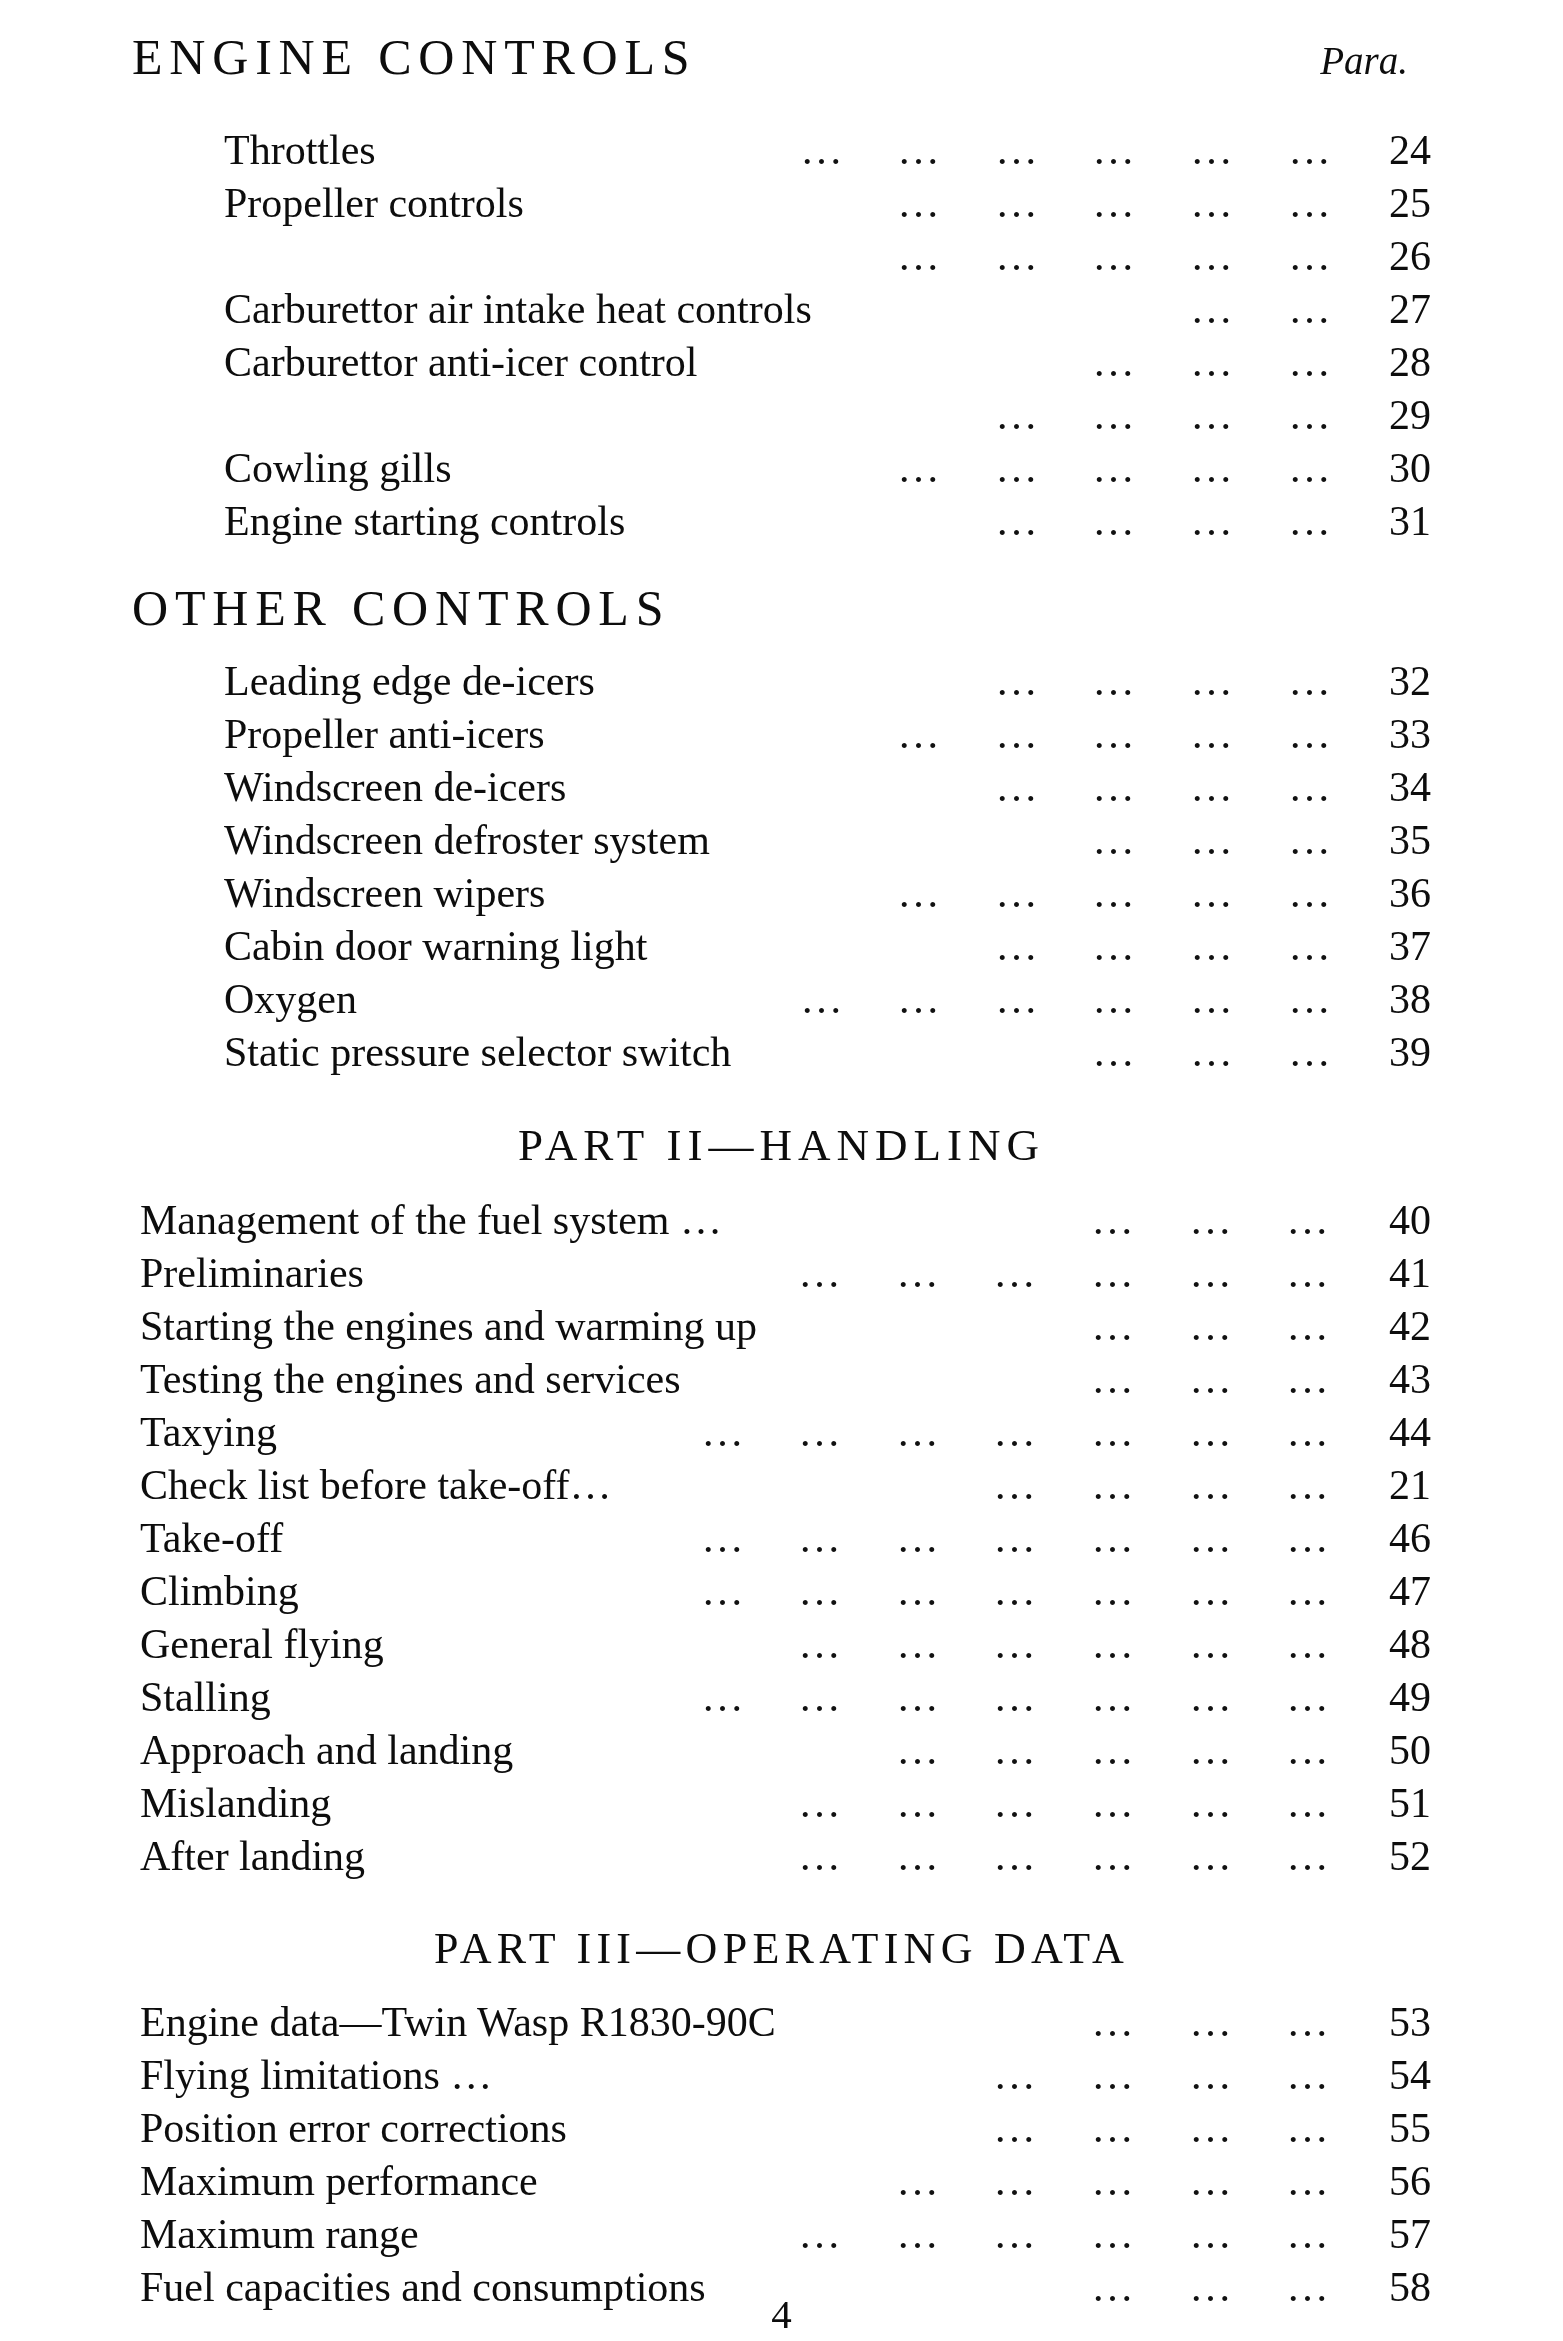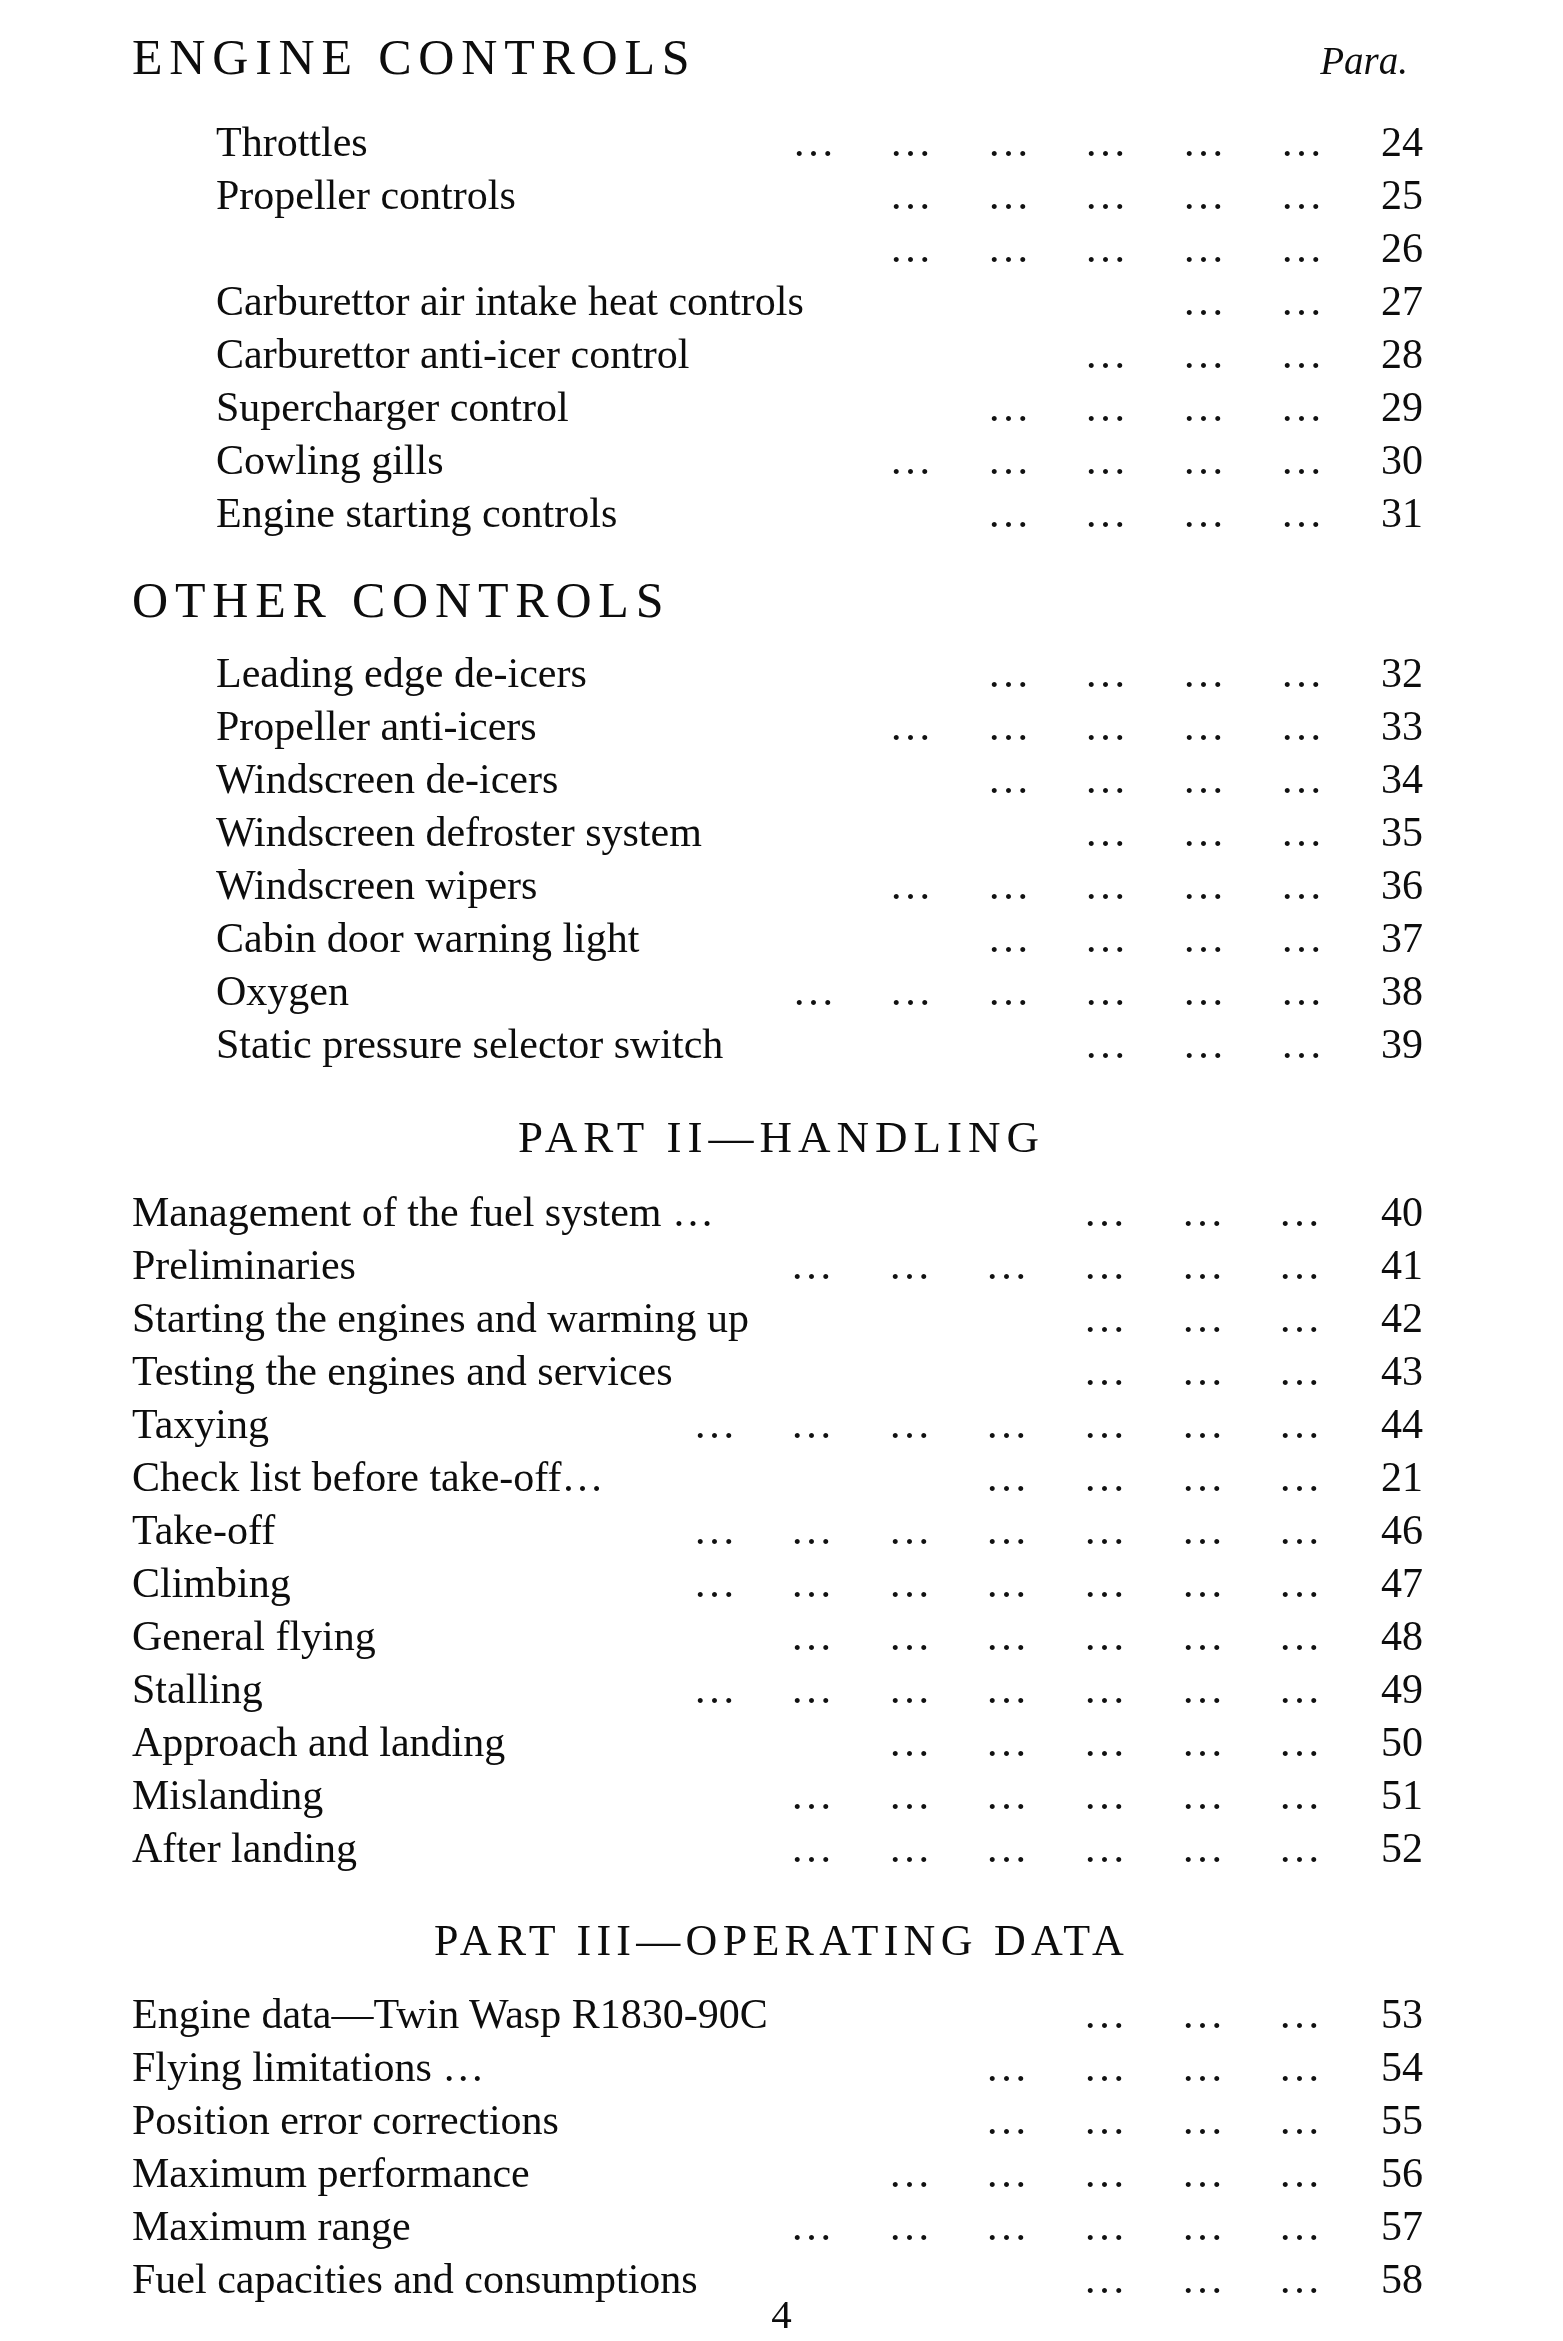--- a/index.html
+++ b/index.html
@@ -74,21 +74,21 @@
     white-space: nowrap;
   }
   .part-heading.part3 {
     letter-spacing: 5.3px;
     font-size: 44px;
   }
 
   
   .entry-list {
     list-style: none;
-    margin: 0;
+    margin: 8px;
     padding: 0;
   }
   .entry-list.indented { padding-left: 216px; }
   .entry-list.flush    { padding-left: 132px; }
 
   .entry {
     position: relative;
     display: block;
     height: 53px;
     line-height: 53px;
@@ -197,21 +197,20 @@
         <li class="entry">
           <span class="entry-label">Carburettor anti-icer control</span>
           <span class="leaders">
             <span class="dots" style="left: 1066px;">...</span>
             <span class="dots" style="left: 968px;">...</span>
             <span class="dots" style="left: 870px;">...</span>
           </span>
           <span class="entry-num">28</span>
         </li>
         <li class="entry">
-          <span class="entry-label">Supercharger control</span>
           <span class="leaders">
             <span class="dots" style="left: 1066px;">...</span>
             <span class="dots" style="left: 968px;">...</span>
             <span class="dots" style="left: 870px;">...</span>
             <span class="dots" style="left: 773px;">...</span>
           </span>
           <span class="entry-num">29</span>
         </li>
         <li class="entry">
           <span class="entry-label">Cowling gills</span>

